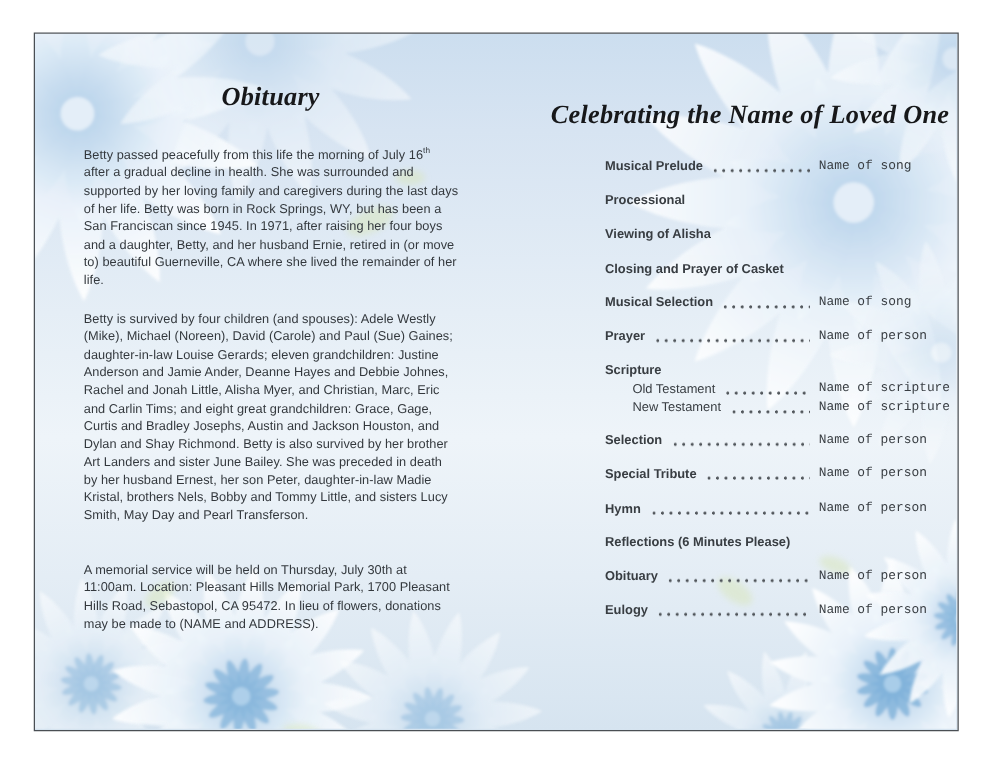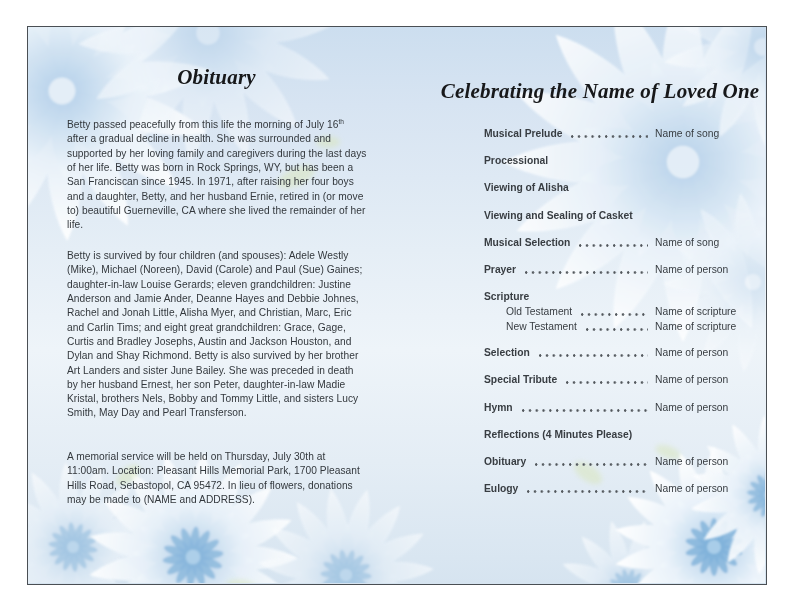--- a/index.html
+++ b/index.html
@@ -19,21 +19,21 @@
   #program{position:absolute;left:421px;top:99px;width:306px;font-size:10.3px;color:#383d42;}
   .row{display:flex;align-items:flex-end;height:14.1px;margin-bottom:13.1px;padding-left:35px;}
   .row .lbl{font-weight:bold;white-space:nowrap;line-height:13px;}
   .row.group{margin-bottom:0.6px;}
   .row.sub{height:14.4px;margin-bottom:0;padding-left:57px;justify-content:center;}
   .row.sub .lbl{font-weight:normal;}
   .row.sub.subend{margin-bottom:12.6px;}
   .leader{flex:1;height:3px;margin:0 7px 2px 9px;
           background-image:radial-gradient(circle at 1.2px 1.5px,#51565b 1px,rgba(81,86,91,0) 1.45px);
           background-size:6.8px 3px;background-repeat:repeat-x;background-position:0 100%;}
-  .val{flex:0 0 100px;width:100px;white-space:nowrap;line-height:13px;}
+  .val{flex:0 0 100px;width:100px;white-space:nowrap;line-height:13px;font-family:Liberation Mono, monospace;}
 </style>
 </head>
 <body>
 
 <div class="canvas">
   <div class="sheet">
     <svg id="flowers" viewBox="0 0 737 556" preserveAspectRatio="none">
         <defs>
   <linearGradient id="pg" x1="0" y1="0" x2="0" y2="1">
     <stop offset="0" stop-color="#ffffff"></stop>
@@ -488,21 +488,21 @@
             <span class="leader"></span>
             <span class="val">Name of song</span>
           </div>
           <div class="row">
             <span class="lbl">Processional</span>
           </div>
           <div class="row">
             <span class="lbl">Viewing of Alisha</span>
           </div>
           <div class="row">
-            <span class="lbl">Viewing and Sealing of Casket</span>
+            <span class="lbl">Closing and Prayer of Casket</span>
           </div>
           <div class="row">
             <span class="lbl">Musical Selection</span>
             <span class="leader"></span>
             <span class="val">Name of song</span>
           </div>
           <div class="row">
             <span class="lbl">Prayer</span>
             <span class="leader"></span>
             <span class="val">Name of person</span>
@@ -529,21 +529,21 @@
             <span class="lbl">Special Tribute</span>
             <span class="leader"></span>
             <span class="val">Name of person</span>
           </div>
           <div class="row">
             <span class="lbl">Hymn</span>
             <span class="leader"></span>
             <span class="val">Name of person</span>
           </div>
           <div class="row">
-            <span class="lbl">Reflections (4 Minutes Please)</span>
+            <span class="lbl">Reflections (6 Minutes Please)</span>
           </div>
           <div class="row">
             <span class="lbl">Obituary</span>
             <span class="leader"></span>
             <span class="val">Name of person</span>
           </div>
           <div class="row">
             <span class="lbl">Eulogy</span>
             <span class="leader"></span>
             <span class="val">Name of person</span>

